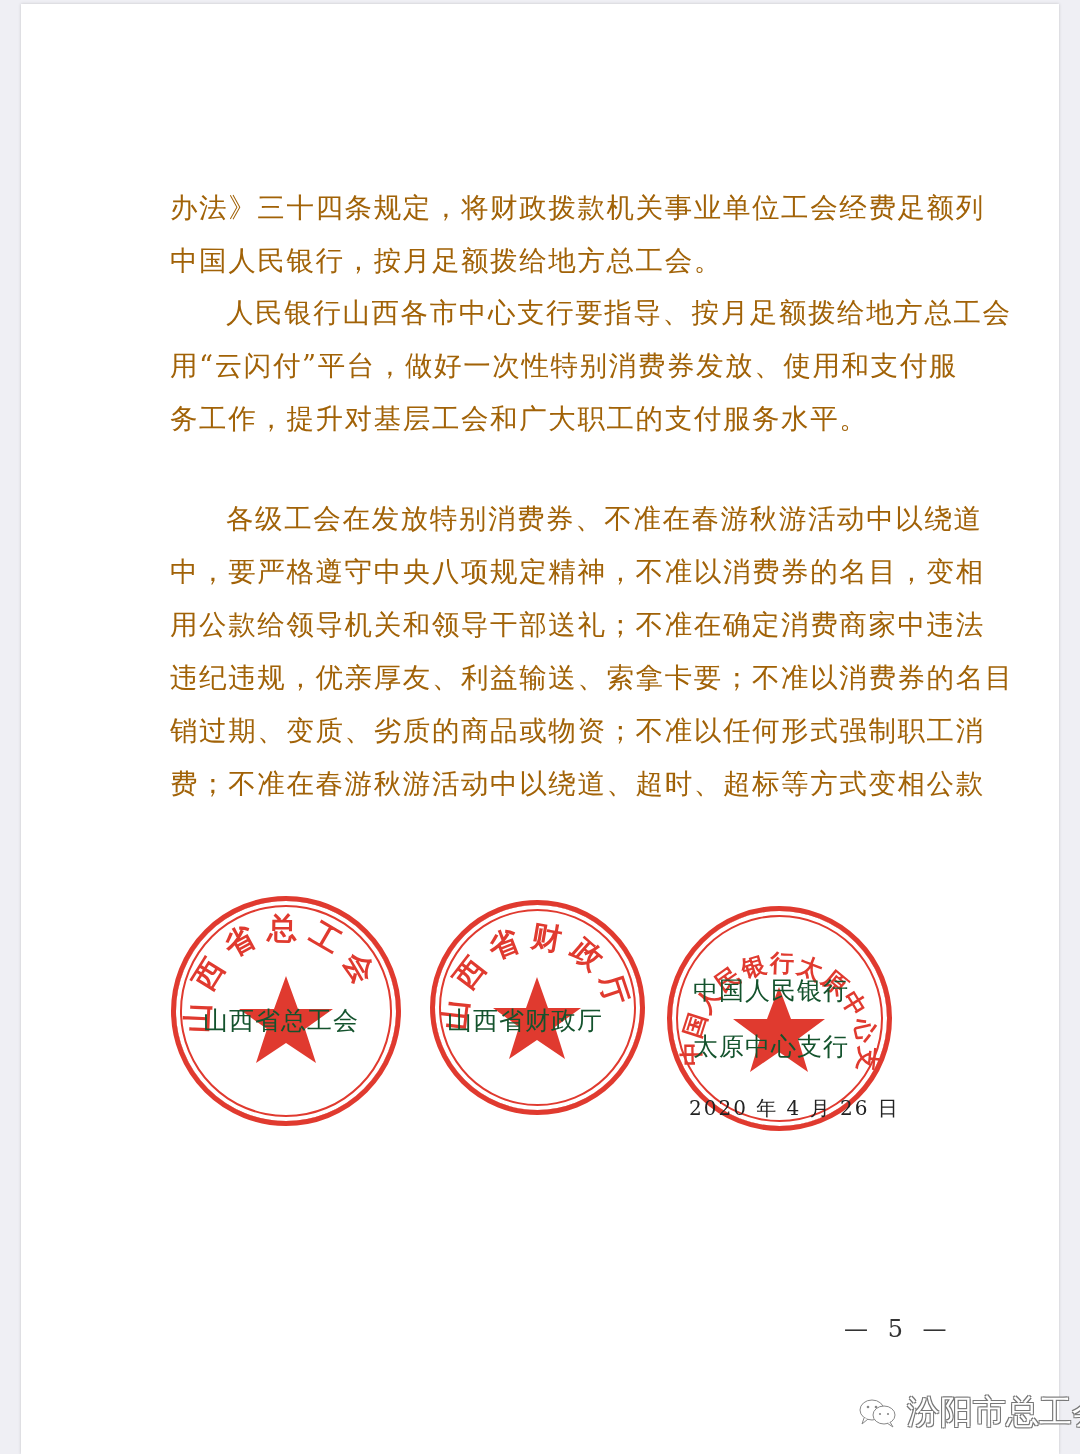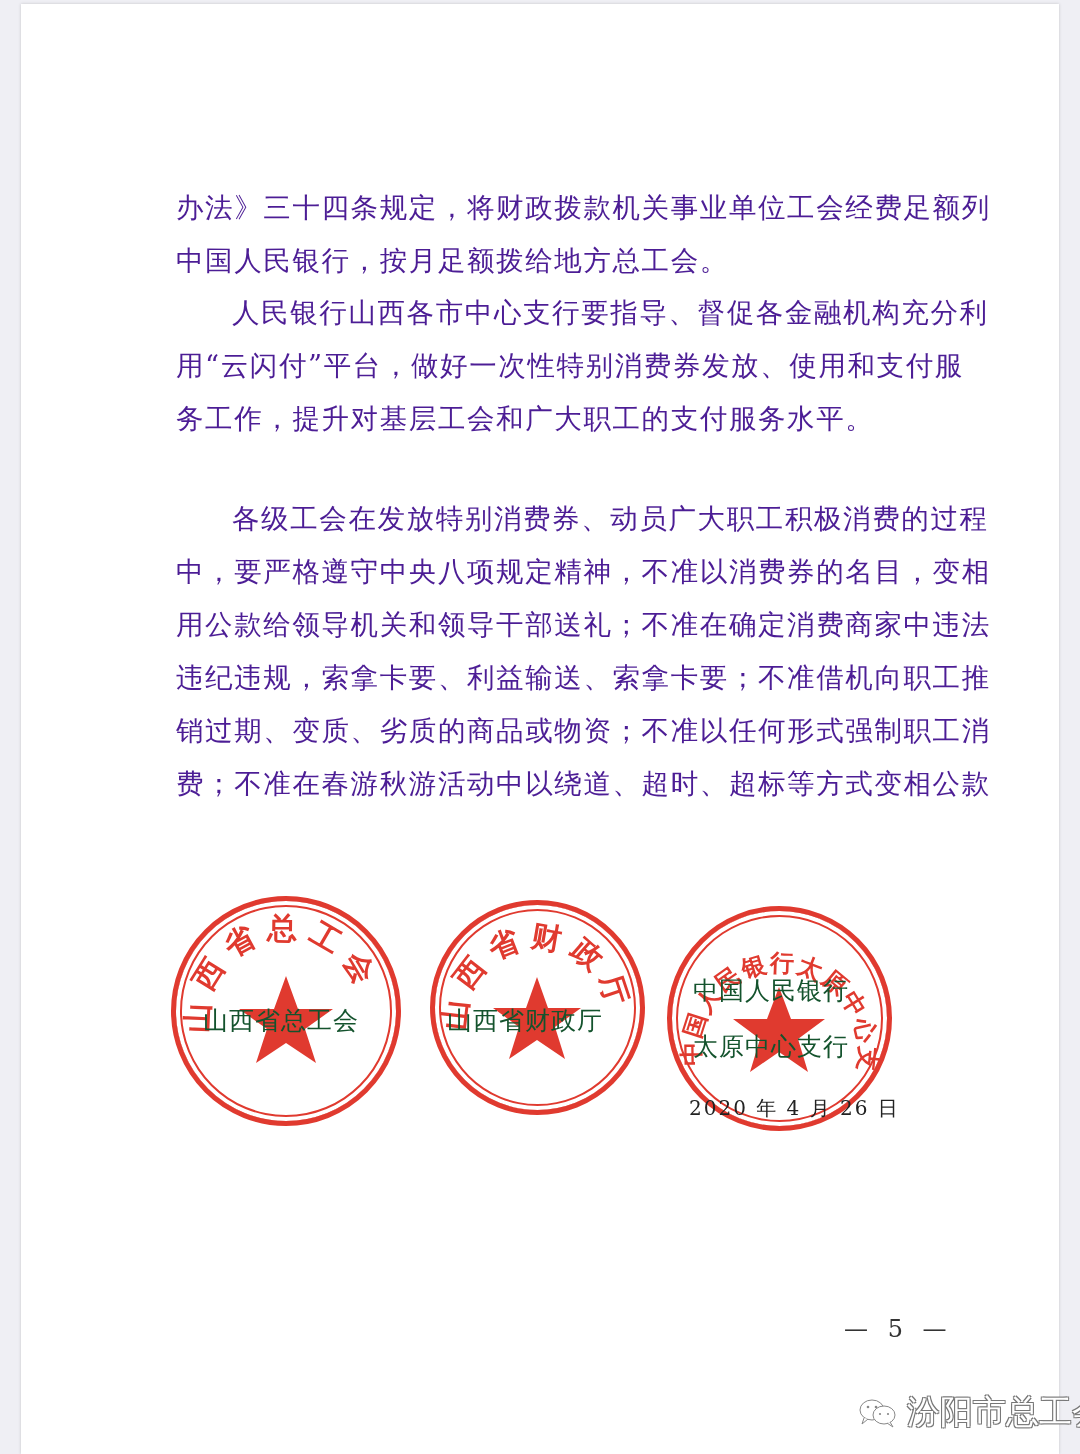--- a/index.html
+++ b/index.html
@@ -8,22 +8,22 @@
     background: #efeff4;
     position: relative;
     font-family: "DejaVu Serif", "Liberation Serif", serif;
   }
   .page {
     position: absolute; left: 21px; top: 4px; width: 1038px; height: 1450px;
     background: #ffffff;
     box-shadow: 0 0 3px rgba(0,0,0,0.18);
   }
   .text-block {
-    position: absolute; left: 155px; width: 775px;
-    font-size: 27.5px; color: #4c1d95;
+    position: absolute; left: 149px; width: 775px;
+    font-size: 27.5px; color: #a16207;
     line-height: 53px;
     letter-spacing: 1.6px;
   }
   .line { white-space: nowrap; height: 53px; display: block; }
   .indent { padding-left: 56px; }
   .heading { font-family: "DejaVu Sans", "Liberation Sans", sans-serif; font-weight: bold; }
 
   .stamp {
     position: absolute; border-radius: 50%;
     border: 5px solid #e03a2f;
@@ -55,31 +55,31 @@
 <body>
 
 <div class="page">
 
   <div class="text-block" style="top:177px;">
     <span class="line">办法》三十四条规定，将财政拨款机关事业单位工会经费足额列</span>
     <span class="line">中国人民银行，按月足额拨给地方总工会。</span>
   </div>
 
   <div class="text-block" style="top:282px;">
-    <span class="line indent">人民银行山西各市中心支行要指导、督促各金融机构充分利</span>
+    <span class="line indent">人民银行山西各市中心支行要指导、按月足额拨给地方总工会</span>
     <span class="line">用“云闪付”平台，做好一次性特别消费券发放、使用和支付服</span>
     <span class="line">务工作，提升对基层工会和广大职工的支付服务水平。</span>
   </div>
 
 
   <div class="text-block" style="top:488px;">
-    <span class="line indent">各级工会在发放特别消费券、动员广大职工积极消费的过程</span>
+    <span class="line indent">各级工会在发放特别消费券、不准在春游秋游活动中以绕道</span>
     <span class="line">中，要严格遵守中央八项规定精神，不准以消费券的名目，变相</span>
     <span class="line">用公款给领导机关和领导干部送礼；不准在确定消费商家中违法</span>
-    <span class="line">违纪违规，索拿卡要、利益输送、索拿卡要；不准借机向职工推</span>
+    <span class="line">违纪违规，优亲厚友、利益输送、索拿卡要；不准以消费券的名目</span>
     <span class="line">销过期、变质、劣质的商品或物资；不准以任何形式强制职工消</span>
     <span class="line">费；不准在春游秋游活动中以绕道、超时、超标等方式变相公款</span>
   </div>
 
   <div class="stamp" style="left:150px; top:892px; width:220px; height:220px;">
     <svg viewBox="0 0 220 220">
       <defs>
           <path id="arc1" d="M 40 150 A 78 78 0 1 1 180 150"></path>
         </defs>
       <text font-size="30" fill="#e03a2f" font-weight="bold" letter-spacing="10" font-family="DejaVu Sans, sans-serif">

